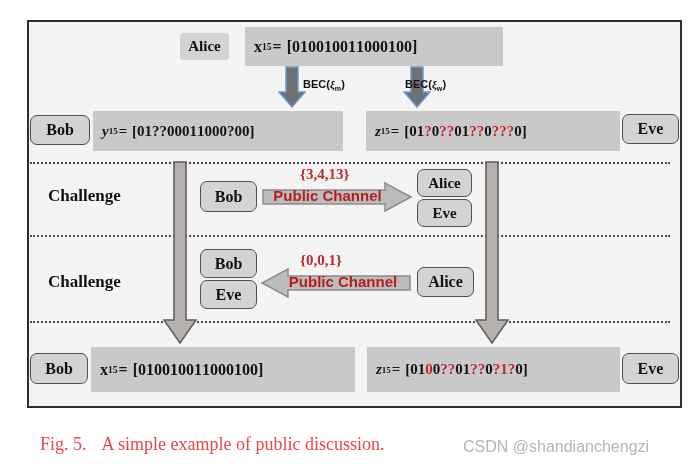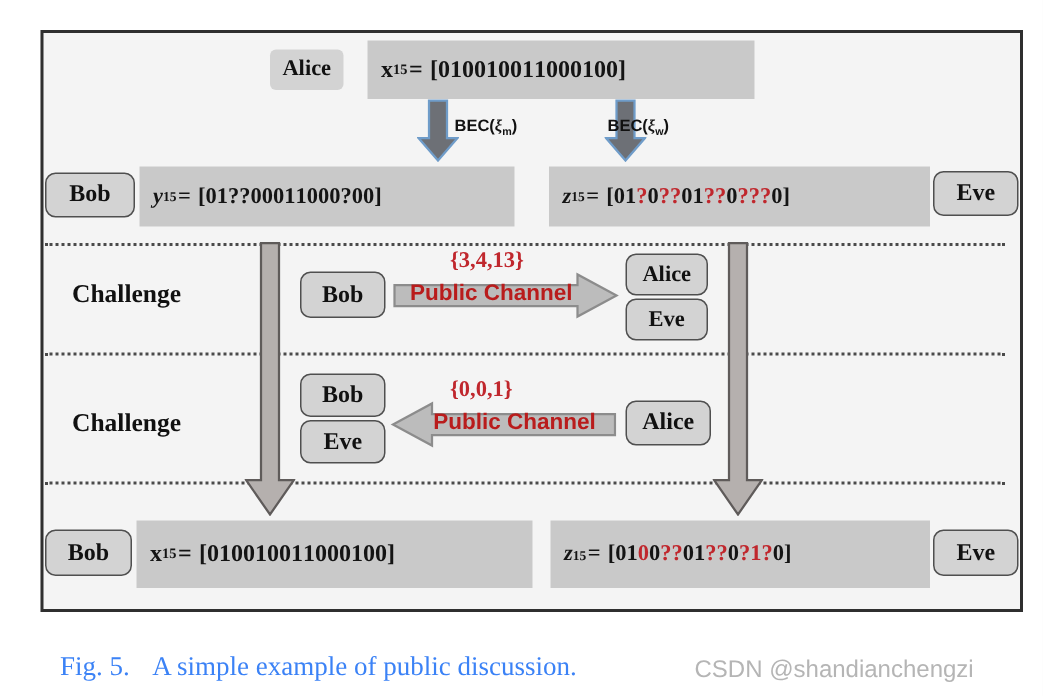--- a/index.html
+++ b/index.html
@@ -35,21 +35,21 @@
     font-family:"Liberation Sans","DejaVu Sans",sans-serif;
     font-weight:bold; font-size:15px; color:#b91c1c; text-align:center;
   }
   .msg { font-weight:bold; font-size:15px; text-align:left; color:var(--red,#c0272d); }
   .bec-label {
     font-family:"Liberation Sans","DejaVu Sans",sans-serif;
     font-weight:bold; font-size:11px; color:#111; white-space:nowrap;
   }
   .bec-label .xi { font-family:"Liberation Serif",serif; font-style:italic; }
   .bec-label sub { font-size:0.65em; }
-  #caption { left:40px; top:434px; font-size:18px; color:#3b82f6; white-space:nowrap; }
+  #caption { left:40px; top:434px; font-size:18px; color:#ef4444; white-space:nowrap; }
   #caption .cap-text { margin-left:15px; }
   #watermark {
     left:463px; top:438px;
     font-family:"Liberation Sans","DejaVu Sans",sans-serif;
     font-size:16px; color:var(--watermark_gray,#b5b5b5); white-space:nowrap;
   }
   svg { display:block; }
 </style>
 </head>
 <body>

